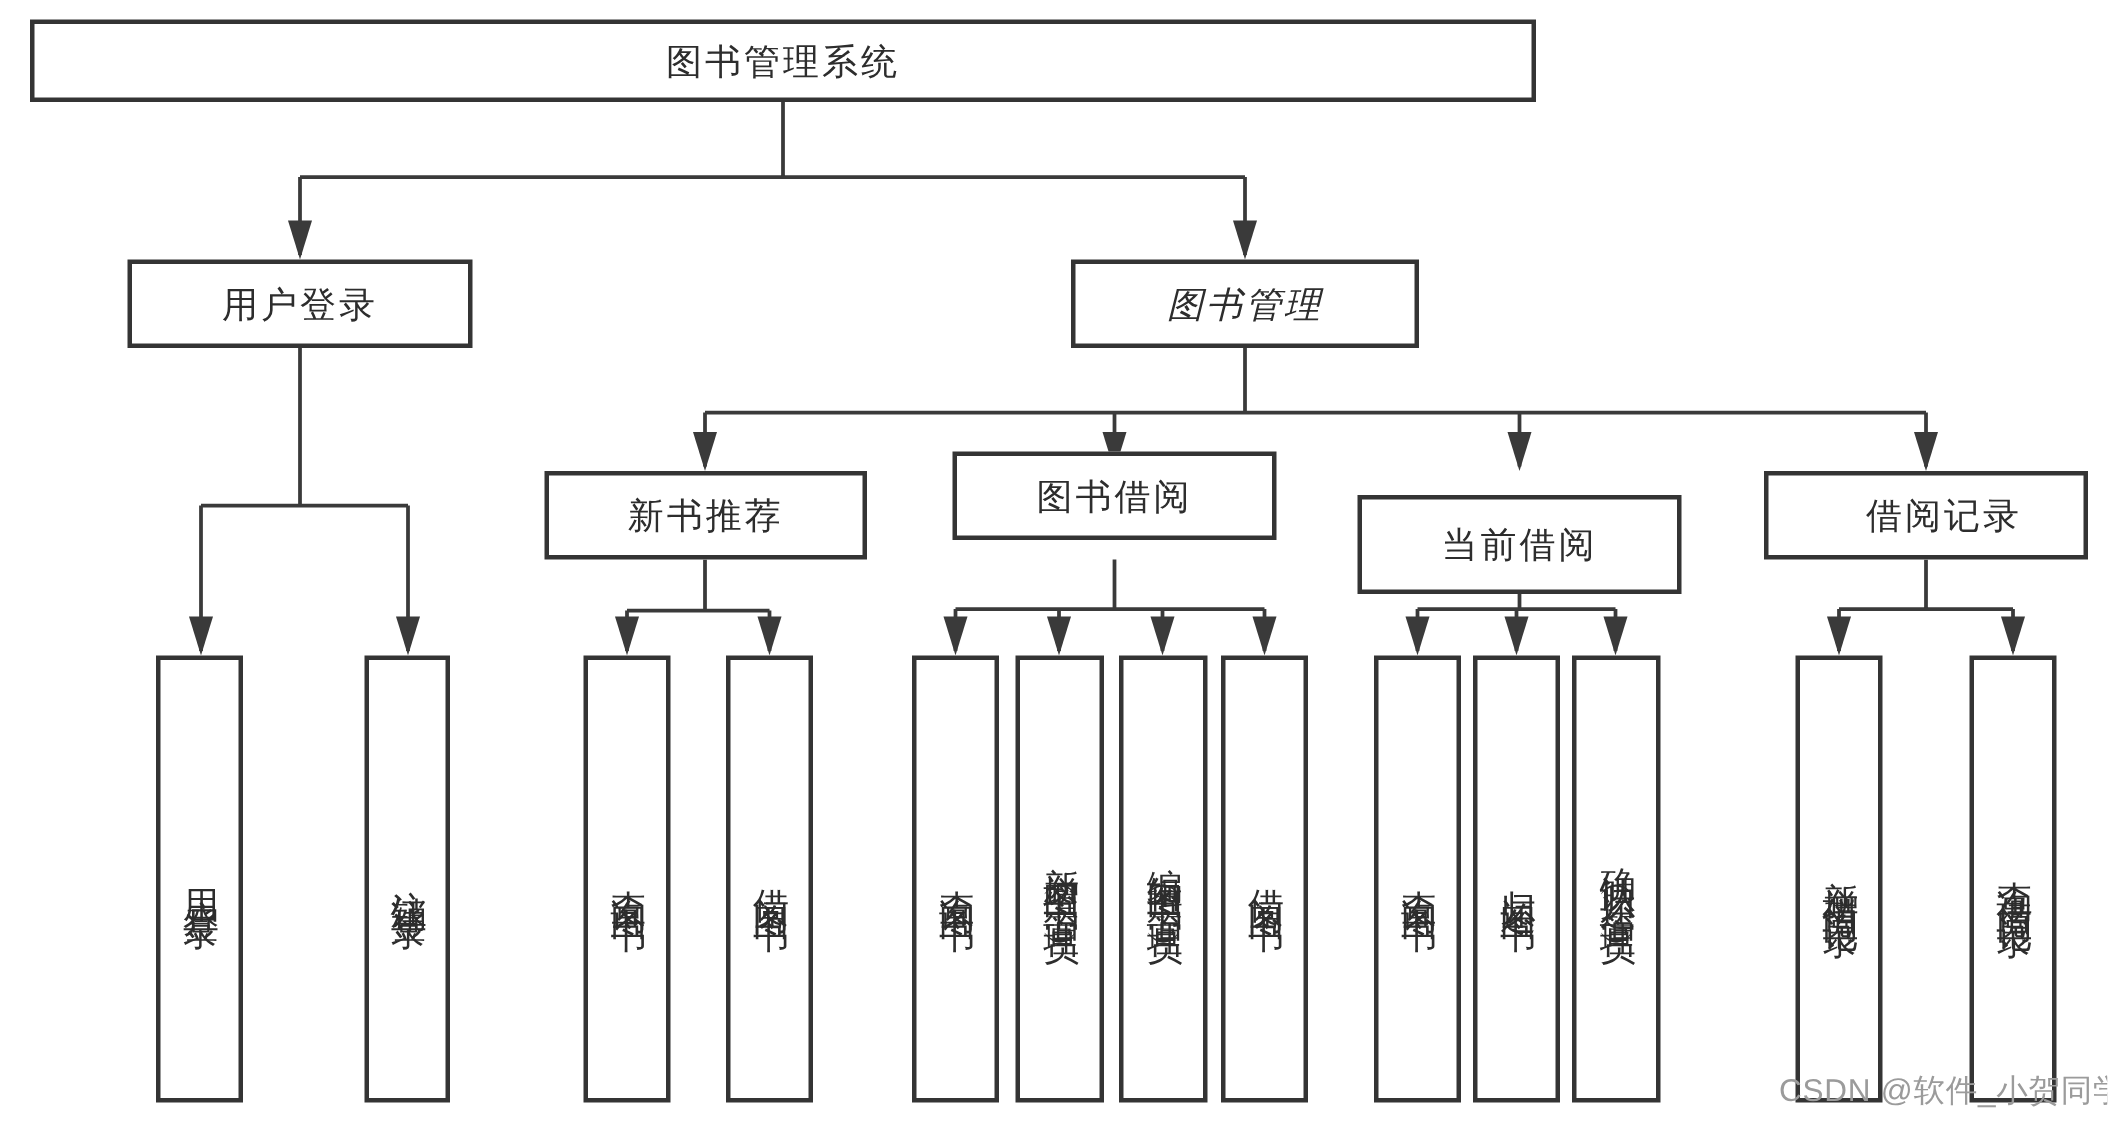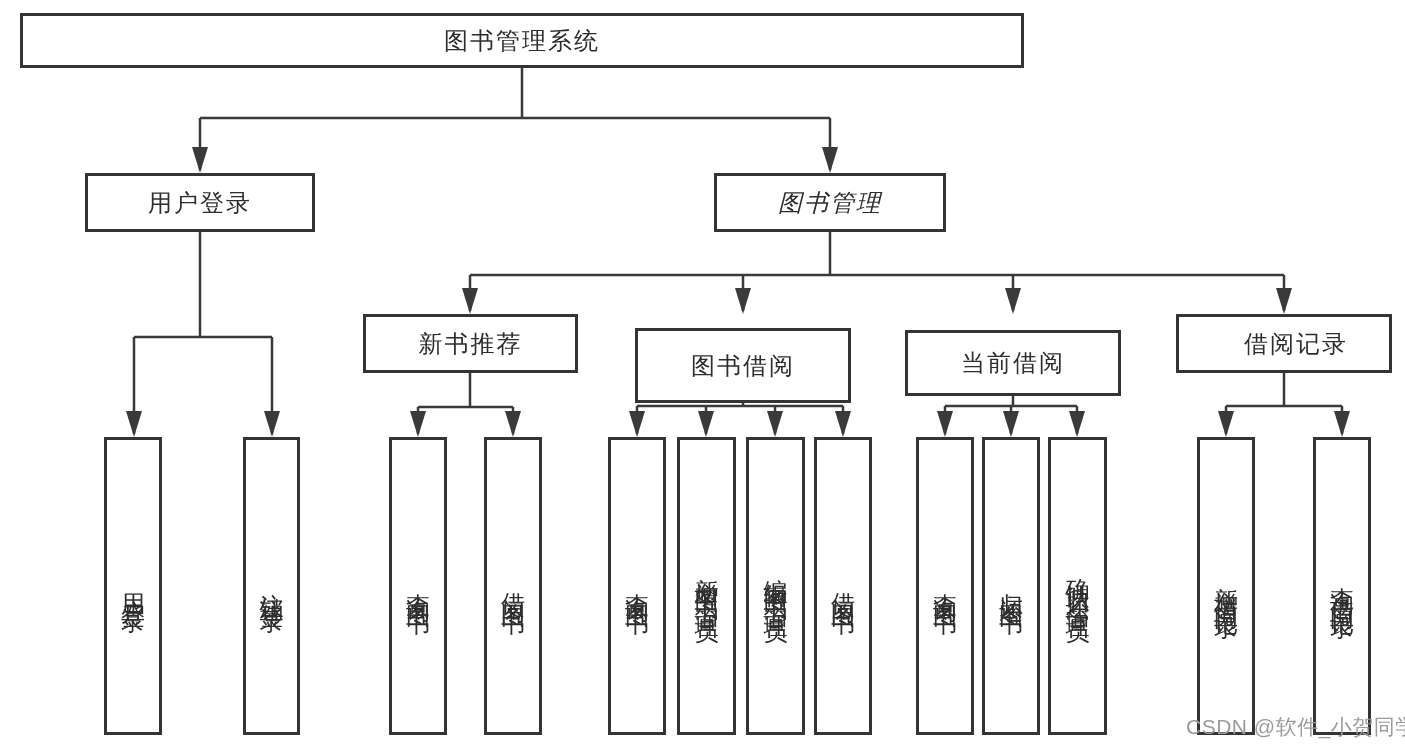--- a/index.html
+++ b/index.html
@@ -108,21 +108,21 @@
   <div class="node hbox" style="left:85px; top:173px; width:230px; height:59px;">
     <span>用户登录</span>
   </div>
   <div class="node hbox" style="left:714px; top:173px; width:232px; height:59px;font-style:italic;">
     <span>图书管理</span>
   </div>
 
   <div class="node hbox" style="left:363px; top:314px; width:215px; height:59px;align-items:center;">
     <span>新书推荐</span>
   </div>
-  <div class="node hbox" style="left:635px; top:328px; width:216px; height:75px;">
+  <div class="node hbox" style="left:635px; top:301px; width:216px; height:59px;">
     <span>图书借阅</span>
   </div>
   <div class="node hbox" style="left:905px; top:330px; width:216px; height:66px;">
     <span>当前借阅</span>
   </div>
   <div class="node hbox" style="left:1176px; top:314px; width:216px; height:59px;padding-left:24px;">
     <span>借阅记录</span>
   </div>
 
   <div class="node vbox" style="left:104px; width:58px;">

